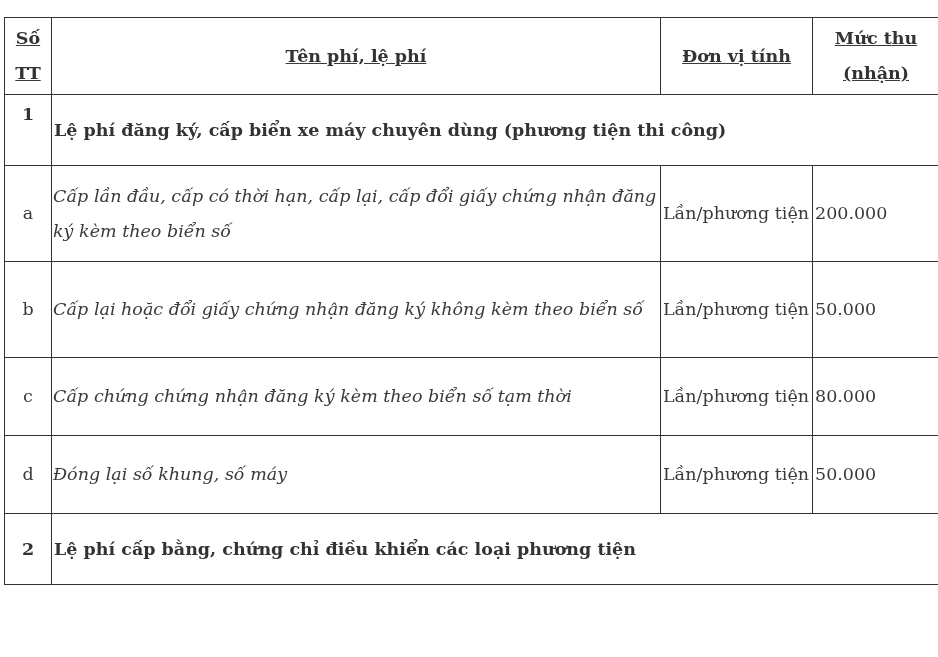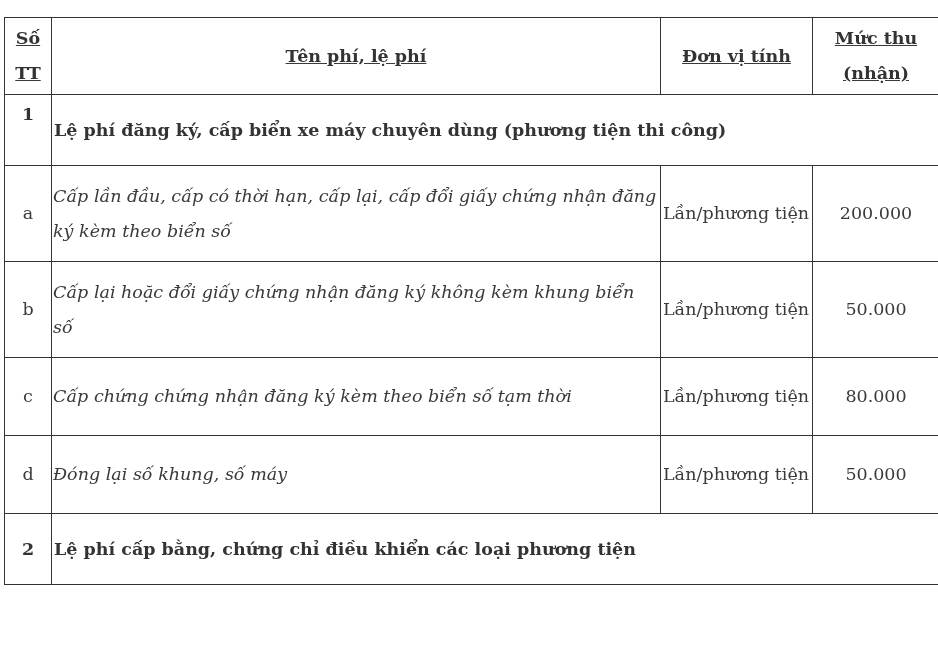--- a/index.html
+++ b/index.html
@@ -17,21 +17,21 @@
   .fee-table td, .fee-table th {
     border: 1.5px solid #333333;
     padding: 0 2px;
     vertical-align: middle;
     font-weight: normal;
   }
   .fee-table th { font-weight: bold; color: #333; text-align: center; }
   .c-no { width: 42px; text-align: center; }
   .c-name { width: 604px; text-align: left; }
   .c-unit { width: 147px; }
-  .c-amt { width: 122px; text-align: center; }
+  .c-amt { width: 122px; text-align: left; }
   .row-head { height: 77px; text-decoration: underline; }
   .row-section { height: 71px; }
   .row-section td { font-weight: bold; color: #333; }
   .row-section td.c-no { vertical-align: top; padding-top: 2px; }
   .row-section.sec2 td.c-no { vertical-align: middle; padding-top: 0; }
   .row-item-2 { height: 96px; }
   .row-item-1 { height: 78px; }
   .row-last { height: 72px; }
   .fee-table td.c-name { padding-left: 1px; font-style: italic; }
 </style>
@@ -53,21 +53,21 @@
       <td colspan="3">Lệ phí đăng ký, cấp biển xe máy chuyên dùng (phương tiện thi công)</td>
     </tr>
     <tr class="row-item-2">
       <td class="c-no">a</td>
       <td class="c-name">Cấp lần đầu, cấp có thời hạn, cấp lại, cấp đổi giấy chứng nhận đăng ký kèm theo biển số</td>
       <td class="c-unit">Lần/phương tiện</td>
       <td class="c-amt">200.000</td>
     </tr>
     <tr class="row-item-2">
       <td class="c-no">b</td>
-      <td class="c-name">Cấp lại hoặc đổi giấy chứng nhận đăng ký không kèm khung biển số</td>
+      <td class="c-name">Cấp lại hoặc đổi giấy chứng nhận đăng ký không kèm theo biển số</td>
       <td class="c-unit">Lần/phương tiện</td>
       <td class="c-amt">50.000</td>
     </tr>
     <tr class="row-item-1">
       <td class="c-no">c</td>
       <td class="c-name">Cấp chứng chứng nhận đăng ký kèm theo biển số tạm thời</td>
       <td class="c-unit">Lần/phương tiện</td>
       <td class="c-amt">80.000</td>
     </tr>
     <tr class="row-item-1">

